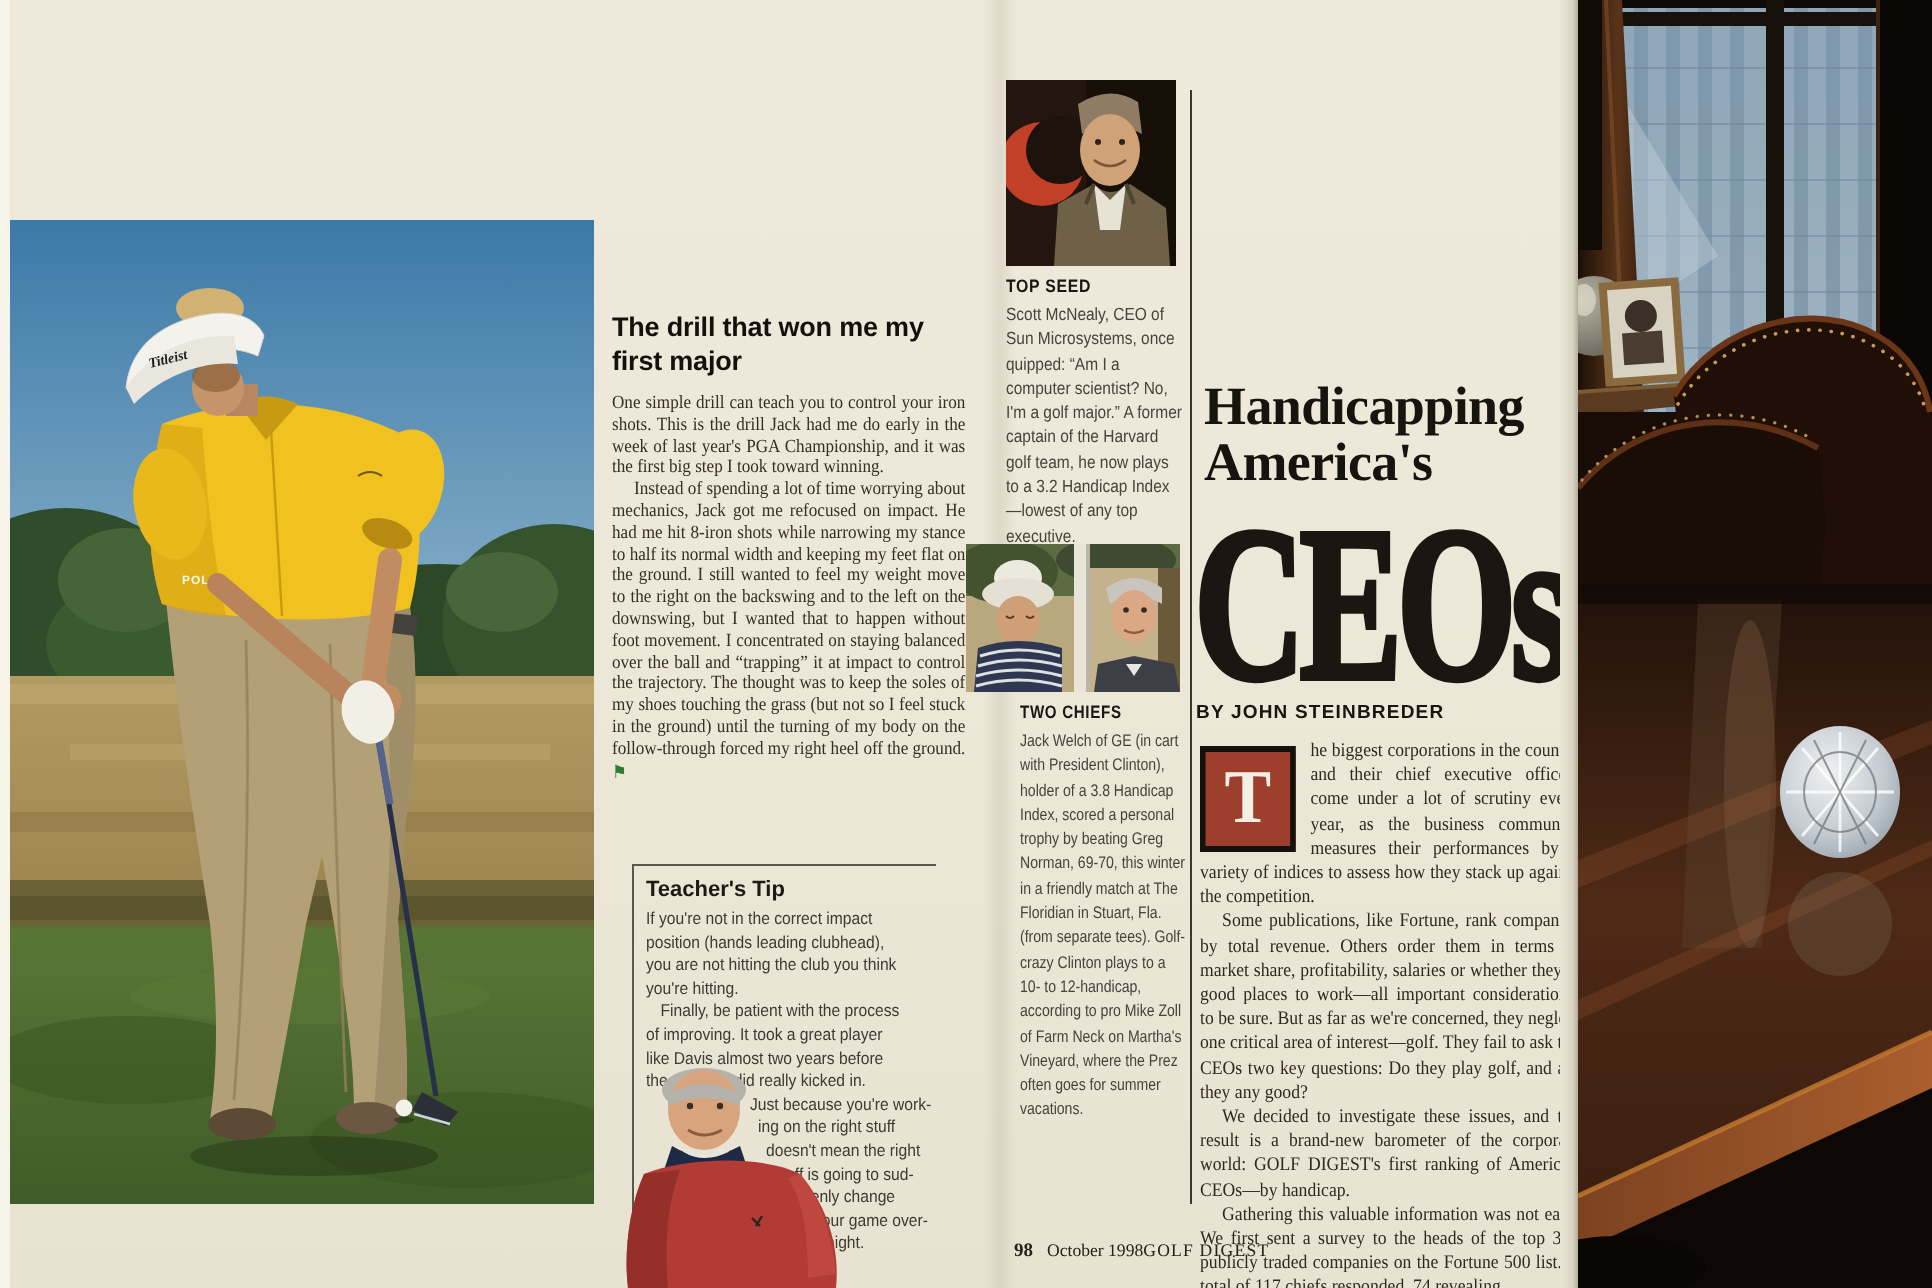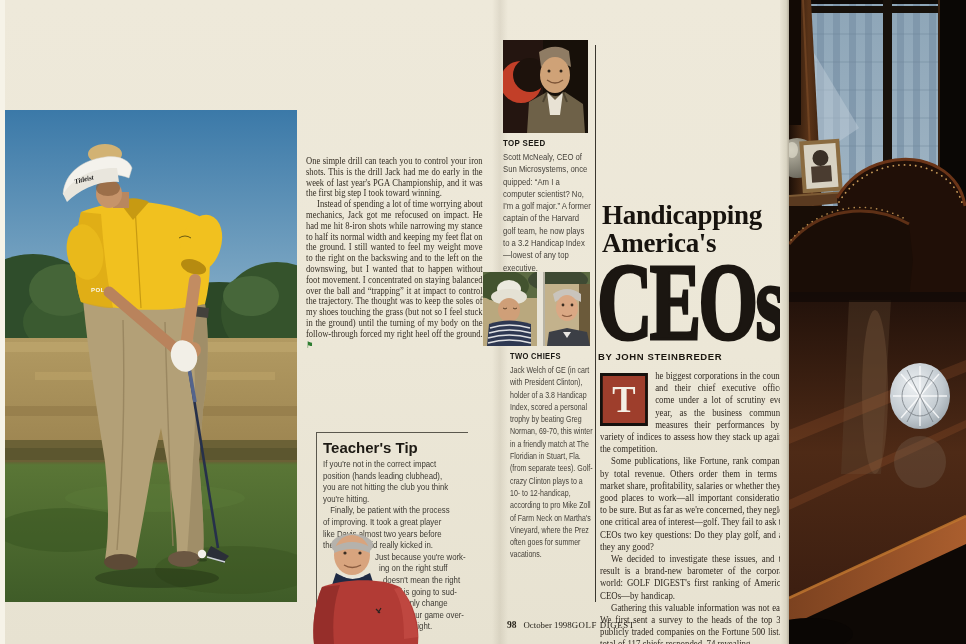--- a/index.html
+++ b/index.html
@@ -10,21 +10,21 @@
   
   .drill-title{font-family:"Liberation Sans",sans-serif;font-weight:bold;font-size:13.5px;
     line-height:16.5px;color:#14100c;letter-spacing:-.1px;margin:0 0 8px 0;width:160px;}
   .drill-body{font-family:"Liberation Serif",serif;font-size:9.3px;line-height:10.8px;
     color:#352e24;text-align:justify;width:192px;transform:scaleX(.92);transform-origin:0 0;}
   .drill-body p{margin:0;}
   .drill-body p.ind{text-indent:12px;}
   .flag{color:#2e7d32;font-size:9px;}
   
   .tip-box{border-top:1px solid #5a574d;border-left:1px solid #5a574d;padding:6px 0 0 6px;}
-  .tip-head{font-weight:bold;font-size:15px;color:#1d1a14;margin:0 0 3px 0;}
+  .tip-head{font-weight:bold;font-size:11px;color:#1d1a14;margin:0 0 3px 0;}
   .tl{font-size:8.6px;line-height:11.6px;color:#3d3a33;white-space:nowrap;
       transform:scaleX(.91);transform-origin:0 0;}
   
   .cap{transform-origin:0 0;color:#47433c;}
   .cap-head{font-weight:bold;font-size:9px;letter-spacing:.4px;color:#191712;margin:0 0 3px 0;}
   .cap-body{font-size:8.8px;line-height:12.3px;margin:0;}
   
   .kicker{font-family:"Liberation Serif",serif;font-weight:bold;font-size:27px;
     line-height:27.5px;color:#17130e;letter-spacing:-.3px;}
   .ceos{font-family:"Liberation Serif",serif;font-weight:bold;font-size:110px;line-height:100px;
@@ -141,20 +141,21 @@
     <rect x="108" y="82" width="16" height="16" fill="#b8875f"></rect>
     <ellipse cx="104" cy="84" rx="13" ry="14" fill="#c6946a"></ellipse>
     <ellipse cx="103" cy="78" rx="12" ry="8" fill="#8a603c" opacity=".7"></ellipse>
     <ellipse cx="100" cy="44" rx="17" ry="10" fill="#d2b273"></ellipse>
     <path d="M58,84 C60,62 78,50 100,47 C114,45 124,50 127,58 L124,68 C100,58 76,70 64,88 Z" fill="#f4f2ec" stroke="#d8d5cb" stroke-width=".5"></path>
     <path d="M58,84 C70,66 90,57 112,58 L114,72 C94,70 74,80 62,92 Z" fill="#e9e6dd"></path>
     <text x="70" y="74" font-size="7" font-style="italic" font-weight="bold" fill="#1a1a1a" font-family="Liberation Serif, serif" transform="rotate(-14 70 74)">Titleist</text>
   </svg>
 
   <div class="abs" style="left:306px;top:156px;width:200px;">
+    <h2 class="drill-title">The drill that won me my first major</h2>
     <div class="drill-body">
       <p>One simple drill can teach you to control your iron shots. This is the drill Jack had me do early in the week of last year's PGA Championship, and it was the first big step I took toward winning.</p>
       <p class="ind"><span>Instead of spending a lot of time worrying about mechanics, Jack got me refocused on impact. He had me hit 8-iron shots while narrowing my stance to half its normal width and keeping my feet flat on the ground. I still wanted to feel my weight move to the right on the backswing and to the left on the downswing, but I wanted that to happen without foot movement. I concentrated on staying balanced over the ball and “trapping” it at impact to control the trajectory. The thought was to keep the soles of my shoes touching the grass (but not so I feel stuck in the ground) until the turning of my body on the follow-through forced my right heel off the ground.</span> <span class="flag">⚑</span></p>
     </div>
   </div>
 
   <div class="abs tip-box" style="left:316px;top:432px;width:145px;height:176px;">
     <h3 class="tip-head">Teacher's Tip</h3>
     <div class="tl">If you're not in the correct impact</div>
     <div class="tl">position (hands leading clubhead),</div>
@@ -237,21 +238,21 @@
     <polygon points="80,60 84,66 88,60" fill="#e8e6e2"></polygon>
   </svg>
 
   <div class="abs cap" style="left:510px;top:351px;width:100px;transform:scaleX(.84);">
     <h4 class="cap-head">TWO CHIEFS</h4>
     <p class="cap-body" style="font-size:8.4px;">Jack Welch of GE (in cart with President Clinton), holder of a 3.8 Handicap Index, scored a personal trophy by beating Greg Norman, 69-70, this winter in a friendly match at The Floridian in Stuart, Fla. (from separate tees). Golf-crazy Clinton plays to a 10- to 12-handicap, according to pro Mike Zoll of Farm Neck on Martha's Vineyard, where the Prez often goes for summer vacations.</p>
   </div>
 
   <div class="abs rule-v" style="left:595px;top:45px;height:557px;"></div>
 
-  <div class="abs kicker" style="left:602px;top:202px;">
+  <div class="abs kicker" style="left:602px;top:190px;">
     <div>Handicapping</div>
     <div>America's</div>
   </div>
   <div class="abs ceos" style="left:597px;top:252px;">CEOs</div>
   <div class="abs byline" style="left:575px;top:351px;margin-left:23px;">BY JOHN STEINBREDER</div>
 
   <div class="abs ceo-body" style="left:600px;top:370px;">
     <div class="dropcap">T</div>
     <p>he biggest corporations in the country and their chief executive officers come under a lot of scrutiny every year, as the business community measures their performances by a variety of indices to assess how they stack up against the competition.</p>
     <p class="ind">Some publications, like Fortune, rank companies by total revenue. Others order them in terms of market share, profitability, salaries or whether they're good places to work—all important considerations, to be sure. But as far as we're concerned, they neglect one critical area of interest—golf. They fail to ask the CEOs two key questions: Do they play golf, and are they any good?</p>

